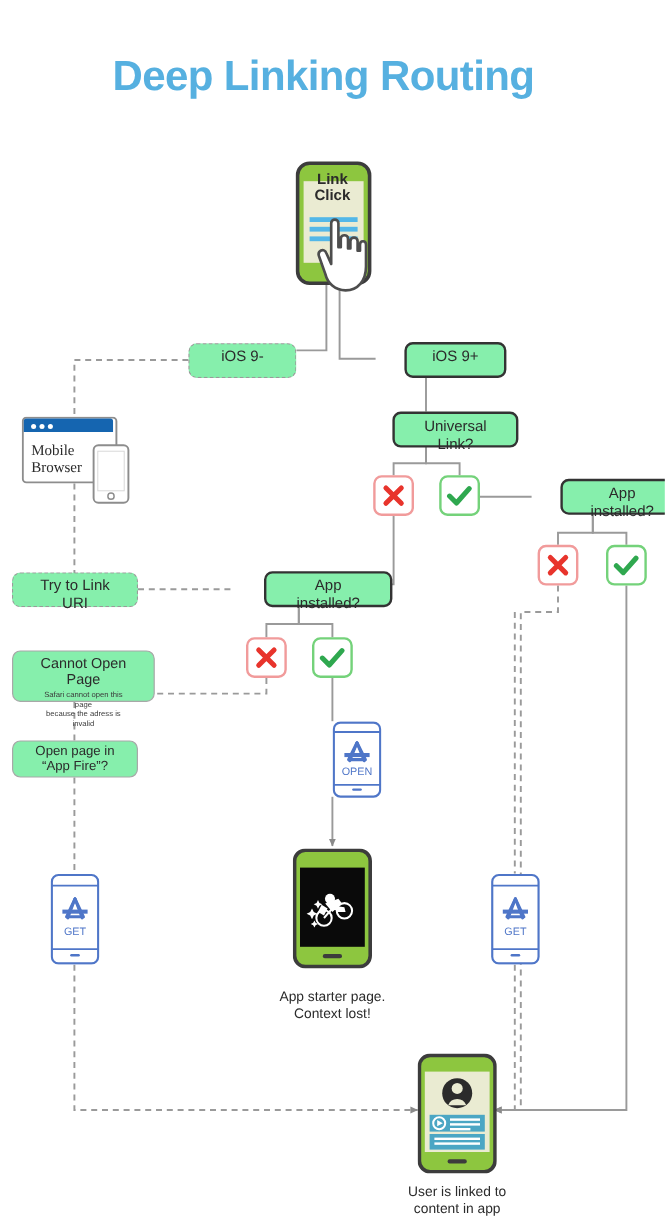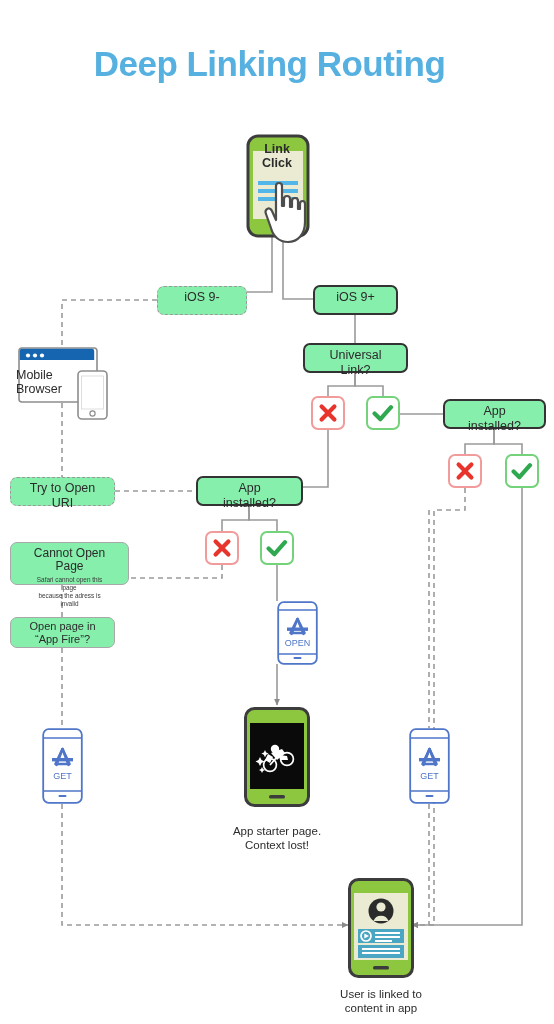--- a/index.html
+++ b/index.html
@@ -25,21 +25,21 @@
     display: flex; justify-content: center;
     text-align: center;
     background: #86efac;
     color: #2B2B2B;
     font-size: 12.5px;
     border-radius: 7px;
     line-height: 1.18;
     padding: 3px 18px;
     z-index: 5;
   }
-  .node.solid { border: 2px solid #333333; }
+  .node.solid { border: 2px solid #333333; margin-left: 24px; }
   .node.thin  { border: 1px solid #A8A8A8; }
   .node.dashed { border: 1.5px dashed #9A9A9A; }
 
   .node.stack { flex-direction: column; }
   .node .sub {
     font-size: 6.4px; color: #3a3a3a; margin-top: 3px; line-height: 1.25;
   }
 
   
   .mark {
@@ -161,21 +161,21 @@
       <rect x="1" y="1" width="78" height="54" rx="3" fill="#FFFFFF" stroke="#8D8D8D" stroke-width="1.6"></rect>
       <path d="M1.8 4 a2.2 2.2 0 0 1 2.2-2.2 h70 a2.2 2.2 0 0 1 2.2 2.2 v9 h-74.4 z" fill="#1565B0"></path>
       <circle cx="10" cy="8.5" r="2.1" fill="#FFFFFF"></circle>
       <circle cx="17" cy="8.5" r="2.1" fill="#FFFFFF"></circle>
       <circle cx="24" cy="8.5" r="2.1" fill="#FFFFFF"></circle>
       <rect x="60" y="24" width="29" height="48" rx="4" fill="#FFFFFF" stroke="#8D8D8D" stroke-width="1.6"></rect>
       <rect x="63.5" y="29" width="22" height="33" fill="#FFFFFF" stroke="#D6D6D6" stroke-width="0.8"></rect>
       <circle cx="74.5" cy="66.5" r="2.6" fill="none" stroke="#8D8D8D" stroke-width="1.2"></circle>
     </svg>
   </div>
-  <div class="icon-wrap" style="left:16px; top:368px; width:54px; height:30px;">
+  <div class="icon-wrap" style="left:26px; top:368px; width:54px; height:30px;font-family:Liberation Serif, serif;">
     <div style="font-size:12.5px;color:#2B2B2B;line-height:1.15;">
       <div>Mobile</div>
       <div>Browser</div>
     </div>
   </div>
 
   <div class="mark no" style="left:311px; top:396px;">
     <svg width="20" height="20" viewBox="0 0 20 20">
       <path d="M3.6 3.6 L16.4 16.4 M16.4 3.6 L3.6 16.4" stroke="#E8342C" stroke-width="4.2" stroke-linecap="round"></path>
     </svg>
@@ -195,21 +195,21 @@
       <path d="M3.6 3.6 L16.4 16.4 M16.4 3.6 L3.6 16.4" stroke="#E8342C" stroke-width="4.2" stroke-linecap="round"></path>
     </svg>
   </div>
   <div class="mark yes" style="left:505px; top:454px;">
     <svg width="22" height="20" viewBox="0 0 22 20">
       <path d="M2.6 10.4 L8.4 16.2 L19 4.2" stroke="#2FA84F" stroke-width="4.2" fill="none" stroke-linecap="round" stroke-linejoin="round"></path>
     </svg>
   </div>
 
   <div class="node dashed" style="left:10px; top:477px; width:105px; height:29px;">
-    <span>Try to Open URI</span>
+    <span>Try to Link URI</span>
   </div>
 
   <div class="node solid" style="left:196px; top:476px; width:107px; height:30px;">
     <span>App installed?</span>
   </div>
 
   <div class="mark no" style="left:205px; top:531px;">
     <svg width="20" height="20" viewBox="0 0 20 20">
       <path d="M3.6 3.6 L16.4 16.4 M16.4 3.6 L3.6 16.4" stroke="#E8342C" stroke-width="4.2" stroke-linecap="round"></path>
     </svg>

